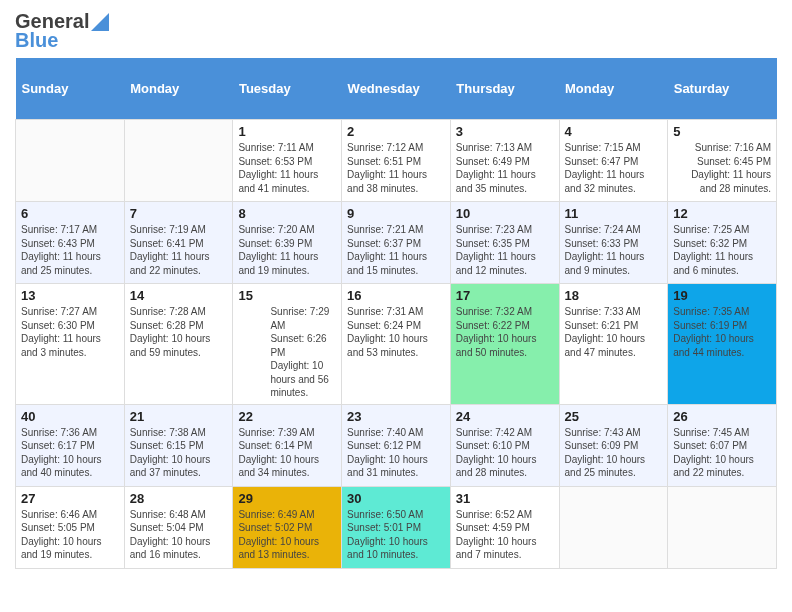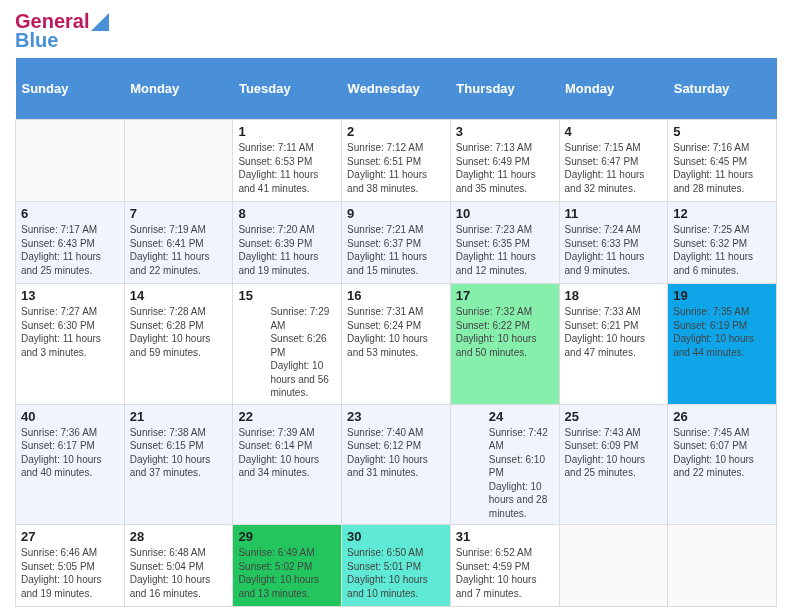--- a/index.html
+++ b/index.html
@@ -83,21 +83,21 @@
       background: #fafafa !important;
     }
   </style>
 </head>
 <body>
 
 <div class="container">
   <div class="header">
     <div class="logo">
       <div style="display:flex; align-items:center;">
-        <span style="font-size:20px; font-weight:bold; color:#be185d;">General</span>
+        <span style="font-size:20px; font-weight:bold; color:#404040;">General</span>
         <svg width="18" height="22" viewBox="0 0 18 22" style="margin-left:2px; margin-top:-4px;">
           <polygon points="0,22 18,22 18,4" fill="#4a90d9"></polygon>
         </svg>
       </div>
       <div style="font-size:20px; font-weight:bold; color:#4a90d9; margin-top:-4px;">Blue</div>
     </div>
     <div class="title-section">
       <div class="month-title"></div>
       <div class="location"></div>
     </div>
@@ -138,21 +138,21 @@
 Daylight: 11 hours and 35 minutes.</div>
           </td>
           <td style="background-color: rgb(255, 255, 255);">
             <span class="day-num">4</span>
             <div class="day-info" style="white-space: pre-line;">Sunrise: 7:15 AM
 Sunset: 6:47 PM
 Daylight: 11 hours and 32 minutes.</div>
           </td>
           <td style="background-color: rgb(255, 255, 255);">
             <span class="day-num">5</span>
-            <div class="day-info" style="white-space: pre-line;">Sunrise: 7:16 AM
+            <div class="day-info" style="white-space: pre-line; text-align: right;">Sunrise: 7:16 AM
 Sunset: 6:45 PM
 Daylight: 11 hours and 28 minutes.</div>
           </td>
         </tr>
         <tr>
           <td style="background-color: rgb(240, 244, 255);">
             <span class="day-num">6</span>
             <div class="day-info" style="white-space: pre-line;">Sunrise: 7:17 AM
 Sunset: 6:43 PM
 Daylight: 11 hours and 25 minutes.</div>
@@ -256,21 +256,21 @@
             <div class="day-info" style="white-space: pre-line;">Sunrise: 7:39 AM
 Sunset: 6:14 PM
 Daylight: 10 hours and 34 minutes.</div>
           </td>
           <td style="background-color: rgb(240, 244, 255);">
             <span class="day-num">23</span>
             <div class="day-info" style="white-space: pre-line;">Sunrise: 7:40 AM
 Sunset: 6:12 PM
 Daylight: 10 hours and 31 minutes.</div>
           </td>
-          <td style="background-color: rgb(240, 244, 255); padding-left: 38px;">
+          <td style="background-color: rgb(240, 244, 255);">
             <span class="day-num">24</span>
             <div class="day-info" style="white-space: pre-line;">Sunrise: 7:42 AM
 Sunset: 6:10 PM
 Daylight: 10 hours and 28 minutes.</div>
           </td>
           <td style="background-color: rgb(240, 244, 255);">
             <span class="day-num">25</span>
             <div class="day-info" style="white-space: pre-line;">Sunrise: 7:43 AM
 Sunset: 6:09 PM
 Daylight: 10 hours and 25 minutes.</div>
@@ -288,21 +288,21 @@
             <div class="day-info" style="white-space: pre-line;">Sunrise: 6:46 AM
 Sunset: 5:05 PM
 Daylight: 10 hours and 19 minutes.</div>
           </td>
           <td style="background-color: rgb(255, 255, 255);">
             <span class="day-num">28</span>
             <div class="day-info" style="white-space: pre-line;">Sunrise: 6:48 AM
 Sunset: 5:04 PM
 Daylight: 10 hours and 16 minutes.</div>
           </td>
-          <td style="background-color: #22c55e;">
+          <td style="background-color: #eab308;">
             <span class="day-num">29</span>
             <div class="day-info" style="white-space: pre-line;">Sunrise: 6:49 AM
 Sunset: 5:02 PM
 Daylight: 10 hours and 13 minutes.</div>
           </td>
           <td style="background-color: #5eead4;">
             <span class="day-num">30</span>
             <div class="day-info" style="white-space: pre-line;">Sunrise: 6:50 AM
 Sunset: 5:01 PM
 Daylight: 10 hours and 10 minutes.</div>

